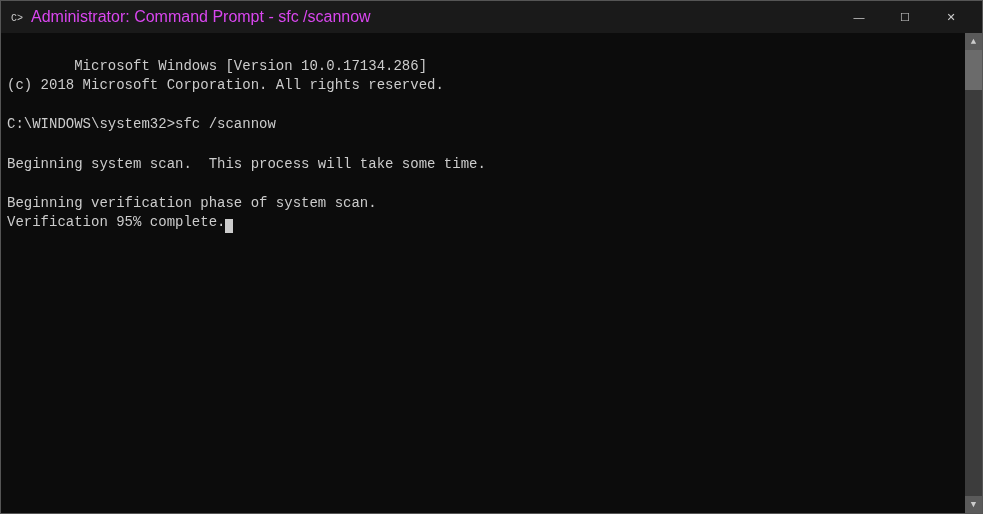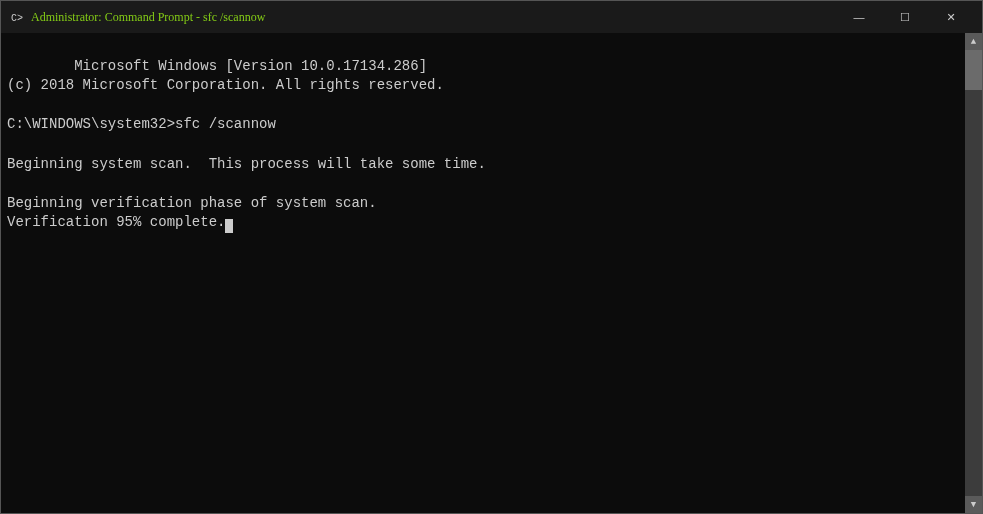--- a/index.html
+++ b/index.html
@@ -40,23 +40,23 @@
       justify-content: center;
     }
 
     .title-bar-icon svg {
       width: 14px;
       height: 14px;
     }
 
     .title-bar-text {
       flex: 1;
-      color: #84cc16;
-      font-size: 12px;
-      font-family: Liberation Serif, serif;
+      color: #d946ef;
+      font-size: 16px;
+      font-family: Liberation Sans, sans-serif;
     }
 
     .title-bar-controls {
       display: flex;
       align-items: center;
       height: 100%;
     }
 
     .title-bar-btn {
       width: 46px;

